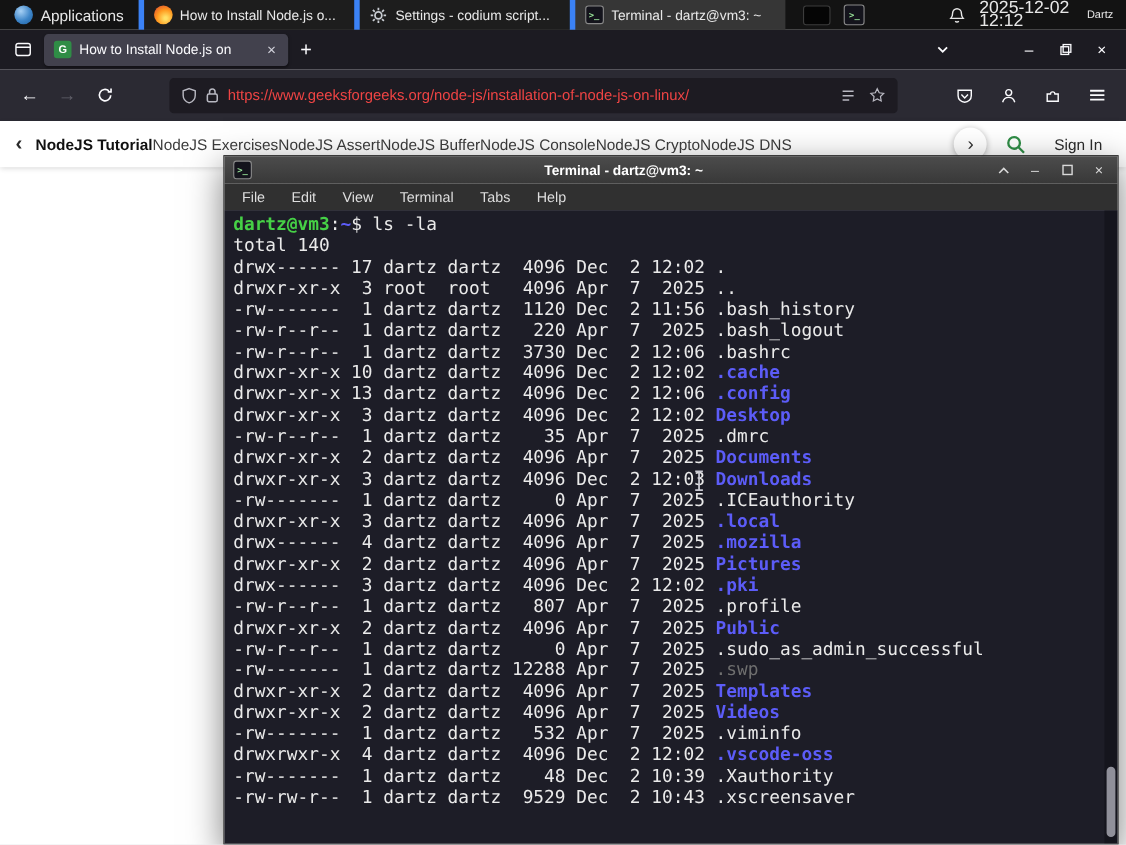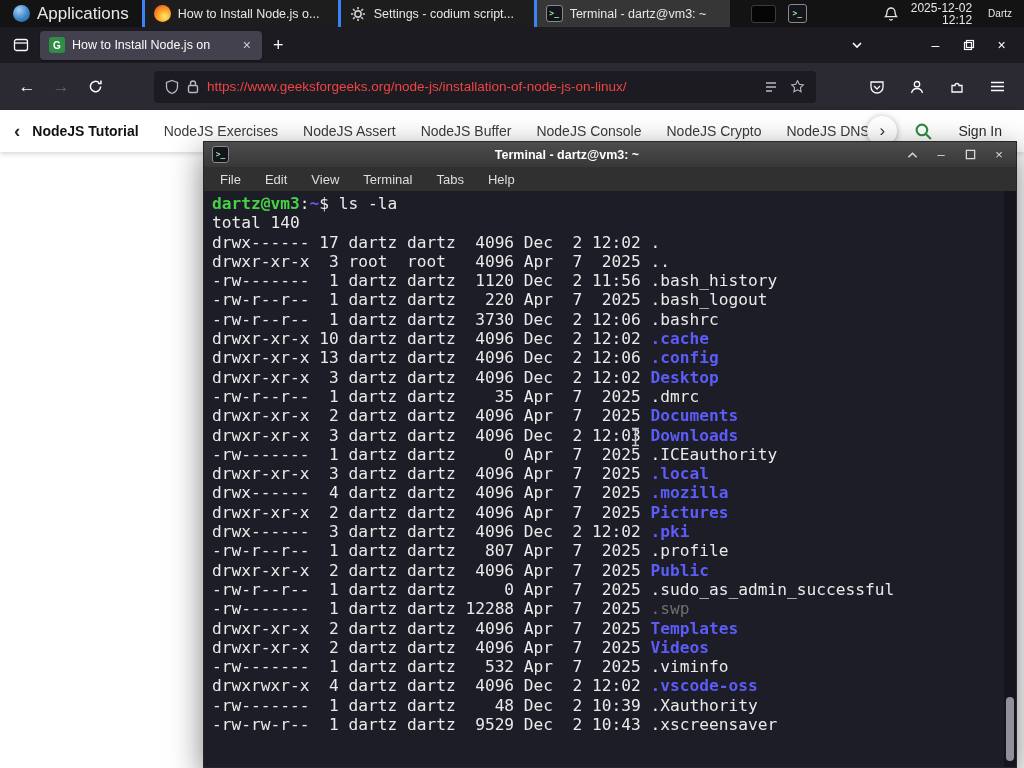--- a/index.html
+++ b/index.html
@@ -2,34 +2,34 @@
 <html><head>
 <meta charset="utf-8">
 <style>
   *{margin:0;padding:0;box-sizing:border-box}
   html,body{width:1024px;height:768px;overflow:hidden}
   body{font-family:"Liberation Sans",sans-serif;background:#fff}
   #stage{position:relative;width:1024px;height:768px;background:#fff;overflow:hidden}
 
   
   #system-bar{position:absolute;top:0;left:0;right:0;height:27px;background:#131313;display:flex;align-items:stretch;color:#e8e8e8;z-index:30}
-  .apps-btn{display:flex;align-items:center;gap:7px;padding:0 13px;font-size:17px}
+  .apps-btn{display:flex;align-items:center;gap:7px;padding:0 13px;font-size:14px}
   .apps-icon{width:17px;height:17px;border-radius:50%;background:radial-gradient(circle at 35% 30%,#a6d0f5,#3d85c8 55%,#1c5e9e);flex:none}
   .taskbar{display:flex;align-items:stretch}
-  .taskbar-item{width:196px;display:flex;align-items:center;gap:7px;padding:0 9px;border-left:3px solid #3b82f6;background:#1d1d1d;font-size:12.5px}
+  .taskbar-item{width:196px;display:flex;align-items:center;gap:7px;padding:0 9px;border-left:5px solid #3b82f6;background:#1d1d1d;font-size:12.5px}
   .taskbar-item.active{background:#363636}
   .tb-icon{width:17px;height:17px;display:flex;align-items:center;justify-content:center;flex:none}
   .firefox-icon{border-radius:50%;background:radial-gradient(circle at 62% 68%,#ffe066 8%,#ff9a1f 48%,#e3572b 85%)}
   .term-glyph{background:#14141c;border:1px solid #8a8a8a;border-radius:3px;color:#9be89b;font-family:"DejaVu Sans Mono",monospace;font-size:8px;font-weight:700;display:flex;align-items:center;justify-content:center}
   .tb-title{white-space:nowrap;overflow:hidden;flex:1}
   .tray{margin-left:auto;display:flex;align-items:center;gap:12px;padding-right:8px}
   .tray-box{width:25px;height:18px;background:#050505;border:1px solid #3c3c3c;border-radius:3px}
   .tray-term{width:19px;height:19px}
   .bell{margin-left:64px;display:flex;align-items:center}
-  .clock{text-align:right;font-size:12px;line-height:12px}
+  .clock{text-align:left;font-size:16px;line-height:12px}
   .user-label{font-size:10px;padding:0 4px}
 
   
   #tab-bar{position:absolute;top:27px;left:0;right:0;height:36px;background:#1c1b22;display:flex;align-items:center;padding:0 6px;color:#fbfbfe;z-index:1}
   .ffview-btn{width:30px;height:28px;display:flex;align-items:center;justify-content:center;border-radius:4px}
   .tab{width:222px;height:29px;background:#42414d;border-radius:4px;display:flex;align-items:center;gap:7px;padding:0 9px;margin-left:4px;font-size:12.5px;box-shadow:0 1px 2px rgba(0,0,0,.35)}
   .gfg-favicon{width:16px;height:16px;background:#2f8d46;border-radius:3px;color:#fff;font-size:10px;font-weight:700;display:flex;align-items:center;justify-content:center;flex:none}
   .tab-title{flex:1;white-space:nowrap;overflow:hidden}
   .tab-close{font-size:14px;color:#cfcfd8;padding:0 2px}
   .newtab-btn{font-size:18px;padding:0 11px;color:#fbfbfe}
@@ -42,21 +42,21 @@
   .nav-icon{width:34px;height:32px;display:flex;align-items:center;justify-content:center;color:#fbfbfe;font-size:17px;border-radius:4px;flex:none}
   .nav-icon.disabled{color:#63626c}
   #url-bar{flex:1;height:32px;margin:0 44px 0 42px;background:#1d1b22;border-radius:4px;display:flex;align-items:center;padding:0 11px;gap:8px;color:#ef4444;min-width:0}
   .url-text{flex:1;white-space:nowrap;overflow:hidden;font-size:13.5px}
   .urlbar-end{display:flex;align-items:center;gap:12px;flex:none}
   .toolbar-end{display:flex;align-items:center;gap:6px;flex:none}
 
   
   #site-nav{position:absolute;top:110px;left:0;right:0;height:42px;background:#fff;box-shadow:0 2px 5px rgba(0,0,0,.16);display:flex;align-items:center;padding:0 14px;z-index:2}
   .nav-back{font-size:19px;font-weight:700;color:#2b2b2b;margin-right:12px;flex:none}
-  .nav-items{display:flex;align-items:flex-start;gap:25px;flex:1;min-width:0;overflow:hidden;white-space:nowrap;font-size:14px;color:#3c3c3c}
+  .nav-items{display:flex;align-items:flex-start;flex:1;min-width:0;overflow:hidden;white-space:nowrap;font-size:14px;color:#3c3c3c}
   .nav-item.em{font-weight:700;color:#111}
   .nav-right{display:flex;align-items:center;gap:17px;flex:none;padding-left:2px}
   .nav-circle{width:30px;height:30px;border-radius:50%;background:#fff;box-shadow:0 1px 6px rgba(0,0,0,.32);display:flex;align-items:center;justify-content:center;font-size:17px;color:#333;margin-left:-24px;flex:none}
   .signin{font-size:14px;color:#2b2b2b;padding:4px 8px}
   #page-content{position:absolute;top:152px;left:0;right:0;bottom:0;background:#fff;z-index:1}
 
   
   #terminal{position:absolute;left:203px;top:141px;width:814px;height:627px;z-index:20;display:flex;flex-direction:column;box-shadow:0 10px 30px rgba(0,0,0,.5);border:1px solid #272727}
   #terminal-titlebar{height:25px;background:linear-gradient(#4c4c4c,#383838);display:flex;align-items:center;padding:0 8px;gap:8px;flex:none}
   .term-title{flex:1;text-align:center;color:#fff;font-size:12.5px;font-weight:700;white-space:nowrap;overflow:hidden}

